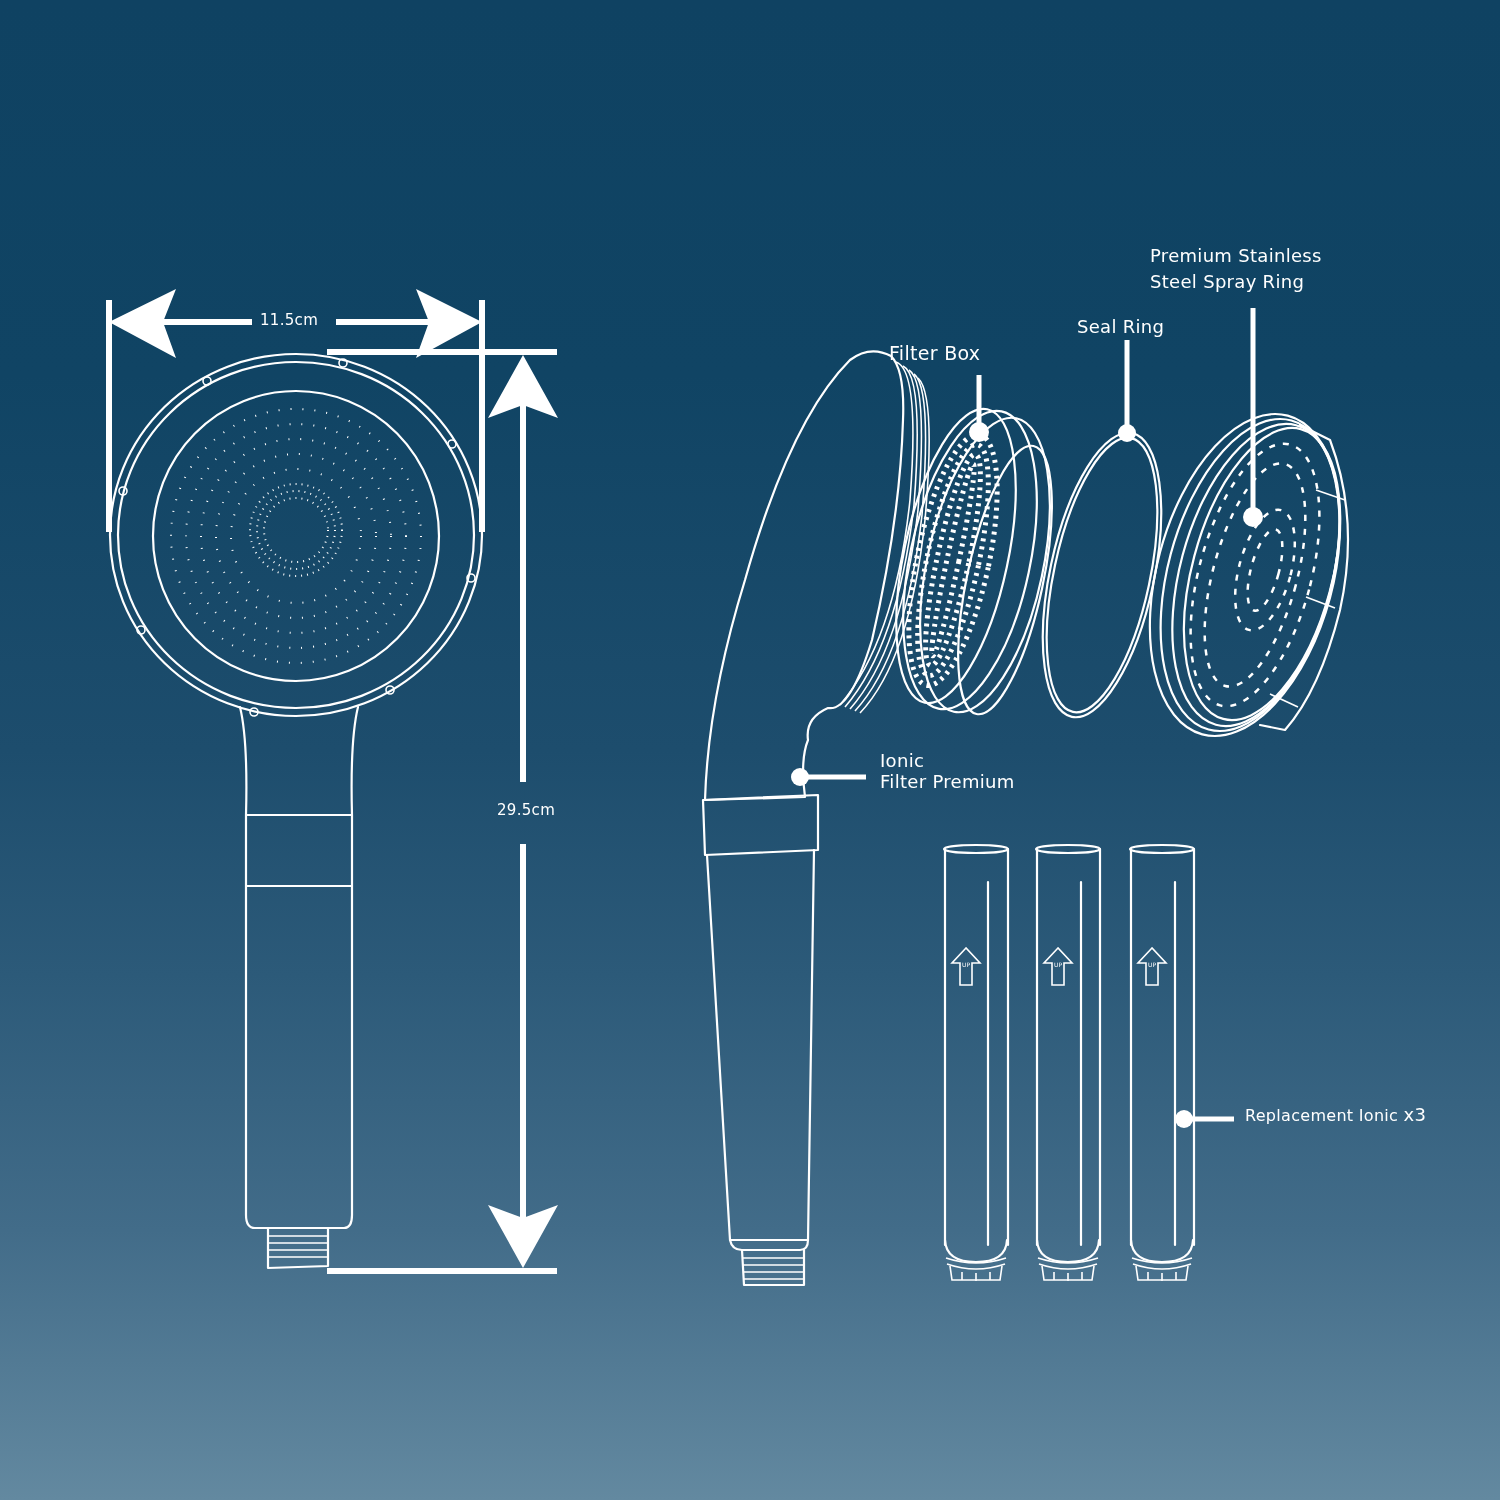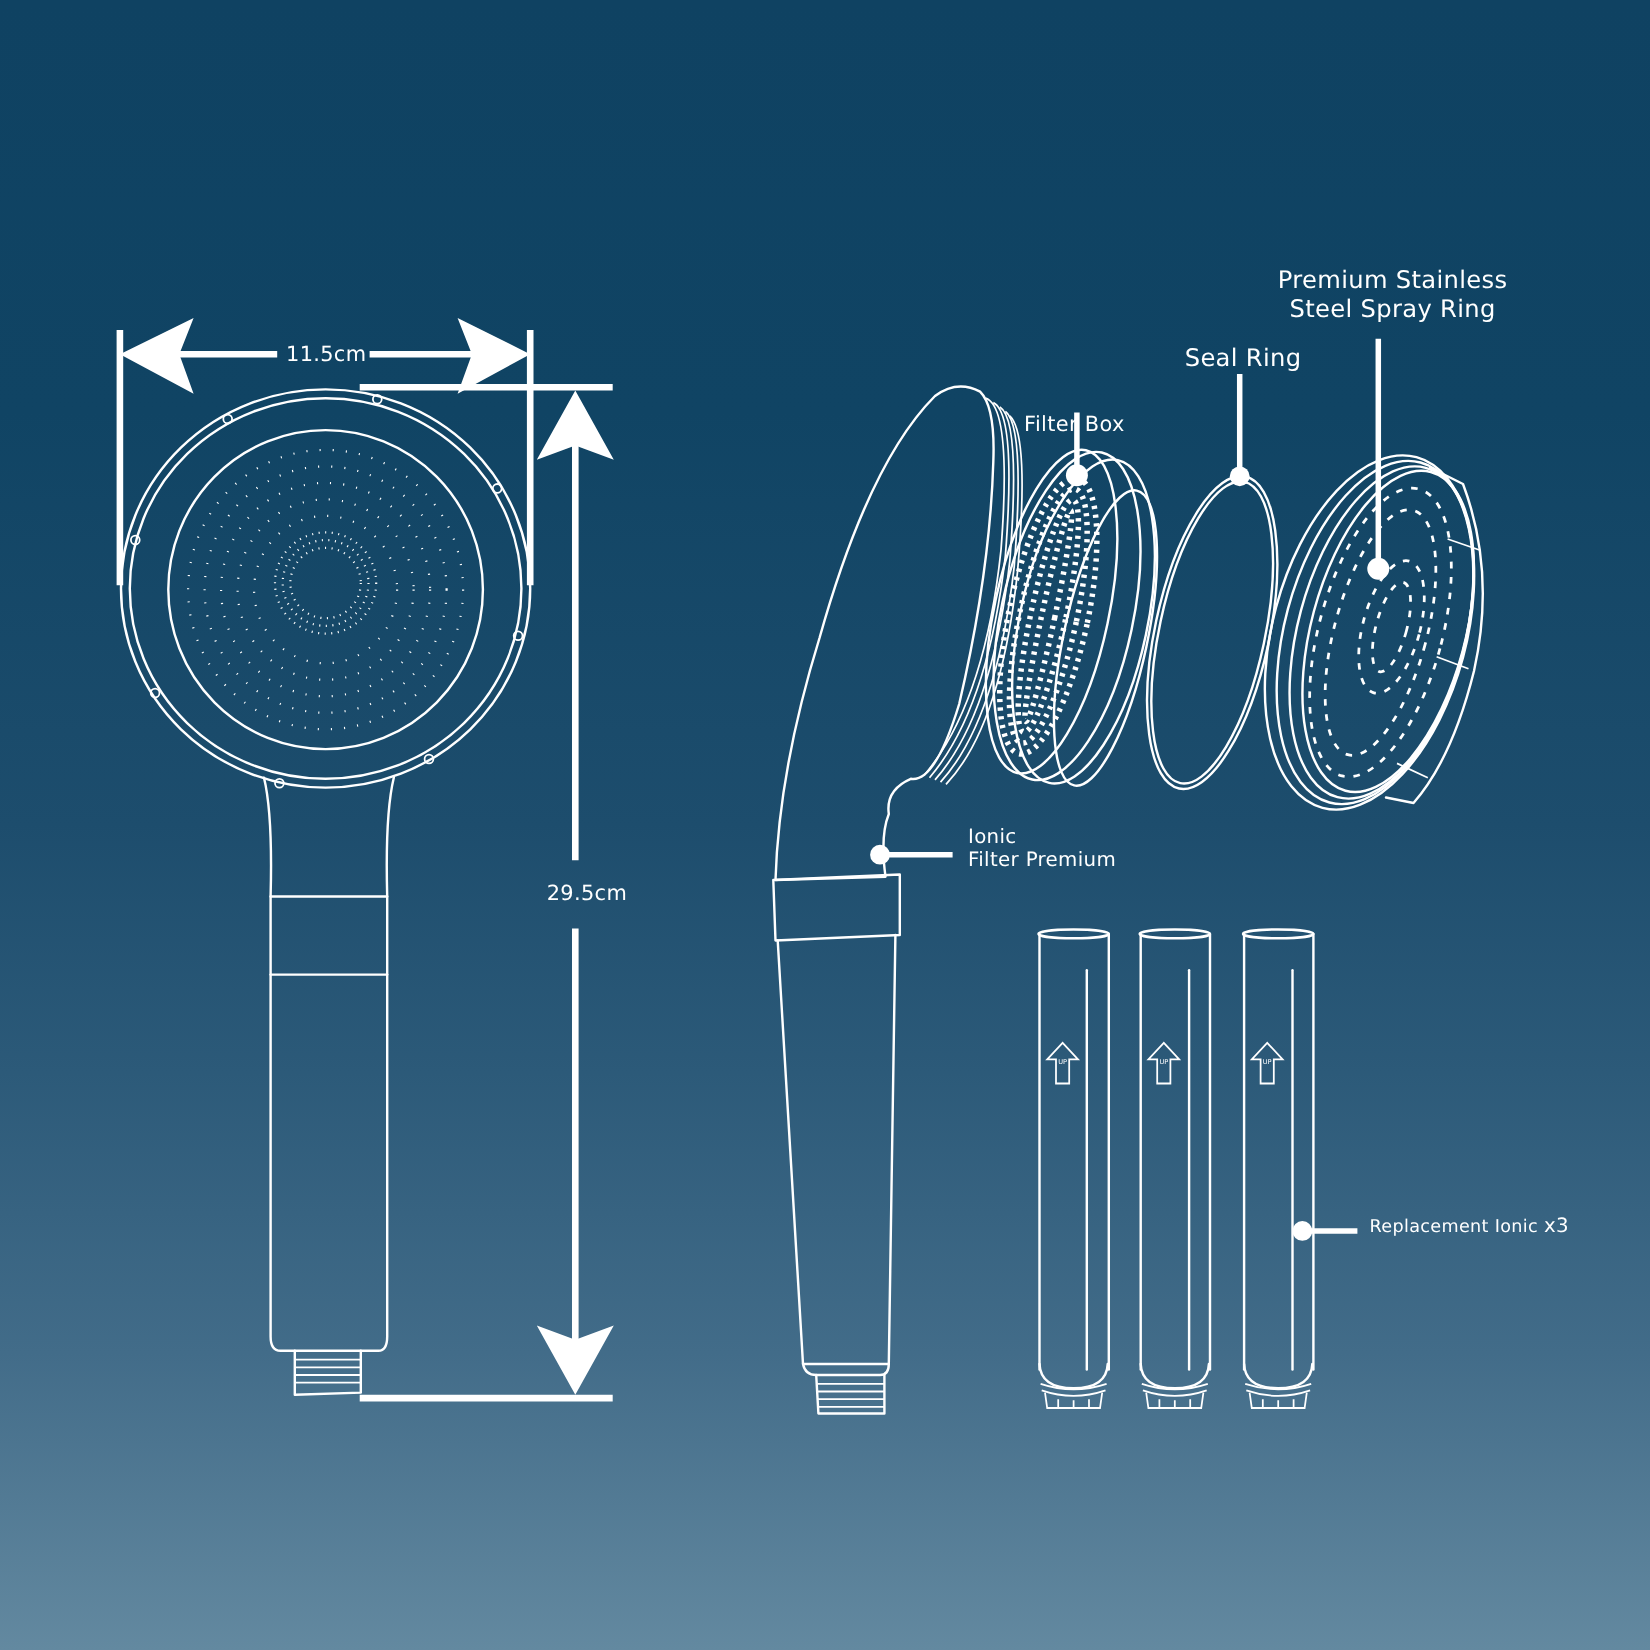--- a/index.html
+++ b/index.html
@@ -11,23 +11,23 @@
     #stage { position: absolute; left: 0; top: 0; width: 1500px; height: 1500px; }
     svg { position: absolute; left: 0; top: 0; }
     .ln { fill: none; stroke: #ffffff; stroke-width: 2.2; stroke-linejoin: round; stroke-linecap: round; }
     .thin { fill: none; stroke: #ffffff; stroke-width: 1.6; }
     .thick { fill: none; stroke: #ffffff; stroke-width: 6; }
     .wfill { fill: #ffffff; stroke: none; }
     .label {
       position: absolute; color: #ffffff; white-space: nowrap;
       font-family: "DejaVu Sans", sans-serif; letter-spacing: 0.3px;
     }
-    .lbl-dim { font-size: 19px; text-align: center; }
+    .lbl-dim { font-size: 15px; text-align: center; }
     .lbl-part { font-size: 19px; }
-    .lbl-head { font-size: 22px; text-align: center; line-height: 26px; }
+    .lbl-head { font-size: 18px; text-align: left; line-height: 26px; }
     .lbl-ionic { font-size: 18px; line-height: 21px; }
     .lbl-repl { font-size: 16px; }
     .lbl-repl .x3 { font-size: 18px; margin-top: 20px; }
   </style>
 </head>
 <body>
 
 <div id="stage">
 
   <svg width="1500" height="1500" viewBox="0 0 1500 1500">
@@ -202,21 +202,21 @@
 
       <circle class="wfill" cx="1184" cy="1119" r="9"></circle>
       <line class="thick" x1="1184" y1="1119" x2="1234" y2="1119" style="stroke-width:5"></line>
     </g>
   </svg>
 
   <div class="label lbl-dim" style="left:260px; top:311px;">11.5cm</div>
 
   <div class="label lbl-dim" style="left:497px; top:801px;">29.5cm</div>
 
-  <div class="label lbl-part" style="left:931px; top:342px;margin-top:33px;">Filter Box</div>
+  <div class="label lbl-part" style="left:889px; top:342px;">Filter Box</div>
 
   <div class="label lbl-head" style="left:1077px; top:314px;">Seal Ring</div>
 
   <div class="label lbl-head" style="left:1150px; top:243px; width:232px;">
     <div>Premium Stainless</div>
     <div>Steel Spray Ring</div>
   </div>
 
   <div class="label lbl-ionic" style="left:880px; top:750px; width:142px;">
     <div>Ionic</div>

